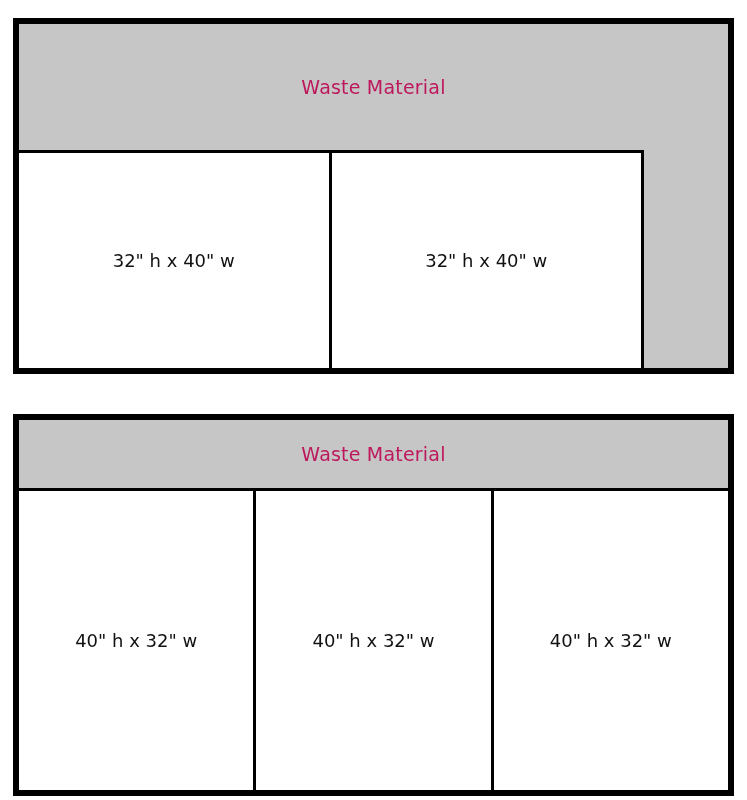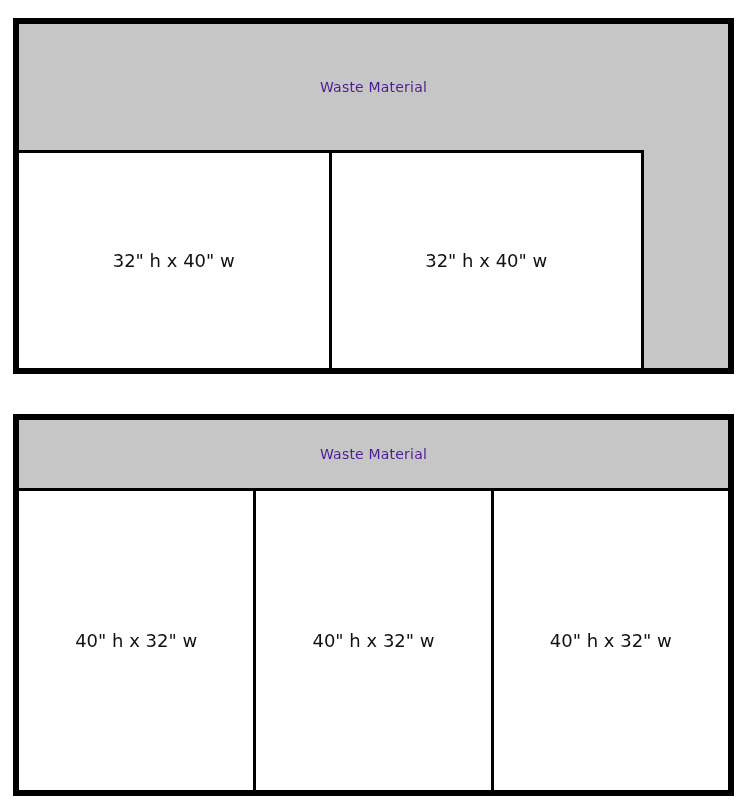--- a/index.html
+++ b/index.html
@@ -45,22 +45,22 @@
 
   
   .waste-band {
     position: absolute;
     left: 0;
     top: 0;
     width: 100%;
     display: flex;
     align-items: center;
     justify-content: center;
-    color: #4c1d95;
-    font-size: 14px;
+    color: #be185d;
+    font-size: 19px;
     letter-spacing: 0.2px;
     pointer-events: none;
   }
   #panel-top .waste-band { height: 126px; }
   #panel-bottom .waste-band { height: 68px; }
 
   
   .pieces-row {
     position: absolute;
     box-sizing: border-box;

